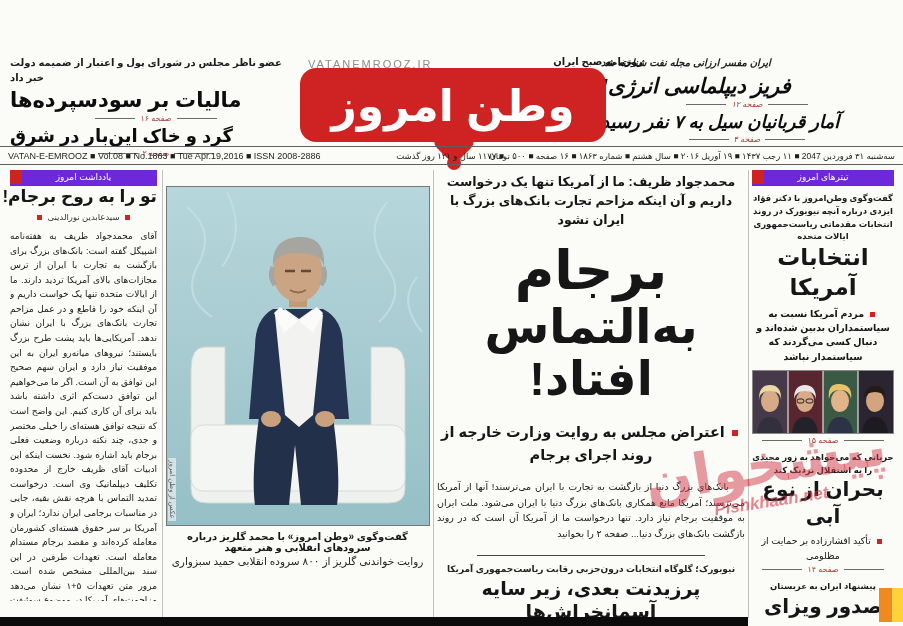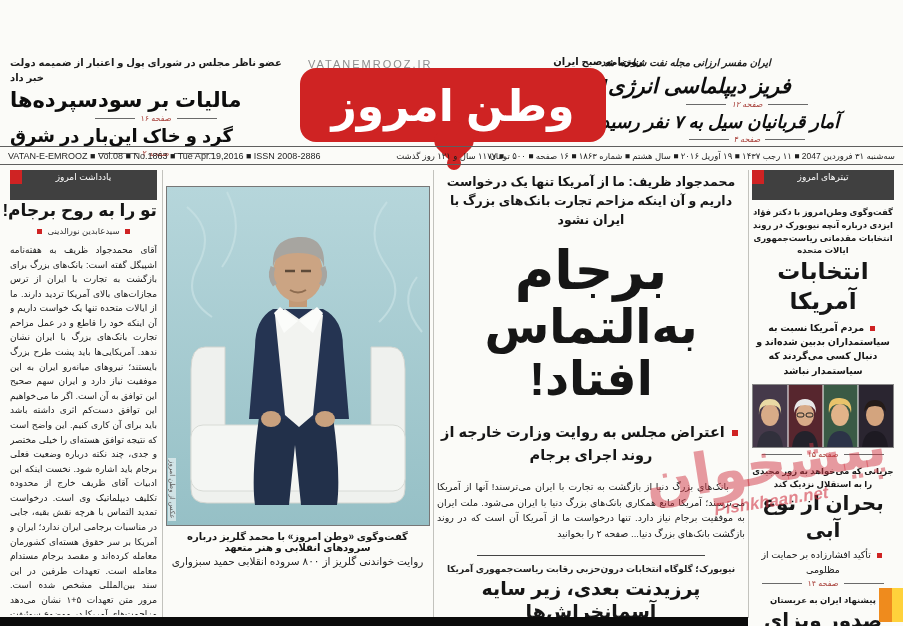--- a/index.html
+++ b/index.html
@@ -2,21 +2,21 @@
 <html lang="fa"><head>
 <meta charset="utf-8">
 <style>
   html,body{margin:0;padding:0;}
   .page{position:relative;width:903px;height:626px;background:#fbfbf8;overflow:hidden;
         font-family:"Liberation Sans","DejaVu Sans",sans-serif;color:#161616;direction:rtl;}
   .kicker{font-size:10px;font-weight:bold;line-height:1.45;color:#1c1c1c;}
   .pgrow{display:flex;align-items:center;justify-content:center;gap:5px;color:#a8403a;font-size:8px;margin:2px 0;}
   .pgrow::before,.pgrow::after{content:"";height:1px;background:#6a6a6a;width:40px;}
   .sq{display:inline-block;width:6px;height:6px;background:#cf2323;margin:0 3px;vertical-align:middle;}
-  .tab{position:relative;height:30px;background:#404040;color:#fff;font-size:9px;line-height:14px;text-align:center;}
+  .tab{position:relative;height:16px;background:#6d28d9;color:#fff;font-size:9px;line-height:14px;text-align:center;}
   .tab .red{position:absolute;left:0;top:0;width:12px;height:14px;background:#cf2323;}
   .vline{position:absolute;top:170px;bottom:8px;width:1px;background:#c2c2bd;}
   .just{text-align:justify;overflow:hidden;}
   .hl{font-weight:bold;color:#0d0d0d;}
   
   .topbox{position:absolute;top:56px;width:292px;text-align:left;}
   .topbox .h1{font-size:21px;font-weight:bold;margin-top:3px;}
   .topbox .h2{font-size:18px;font-weight:bold;margin-top:2px;}
   .logo-blob{position:absolute;left:300px;top:68px;width:306px;height:74px;background:#cf2323;
              border-radius:16px;display:flex;align-items:center;justify-content:center;}

